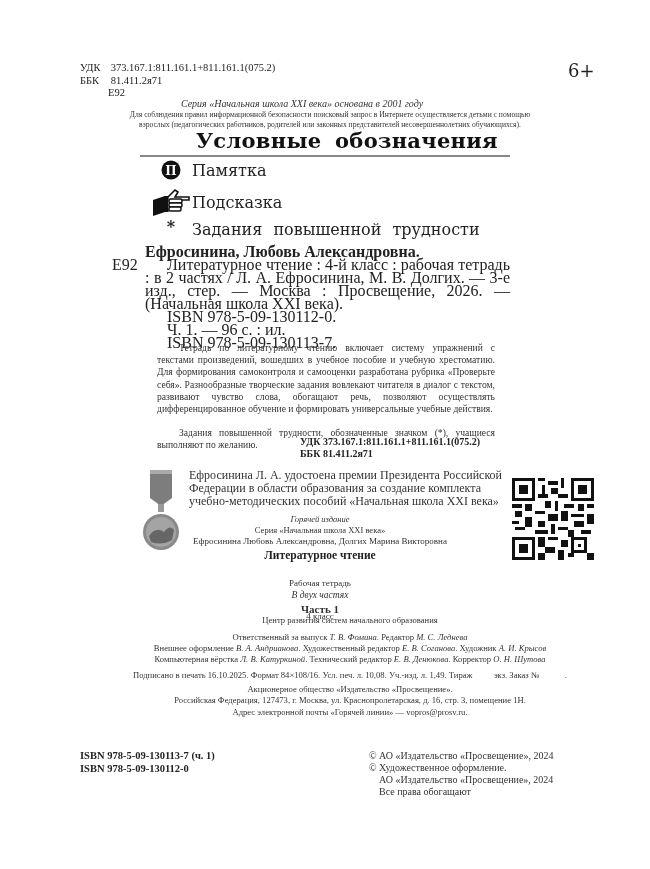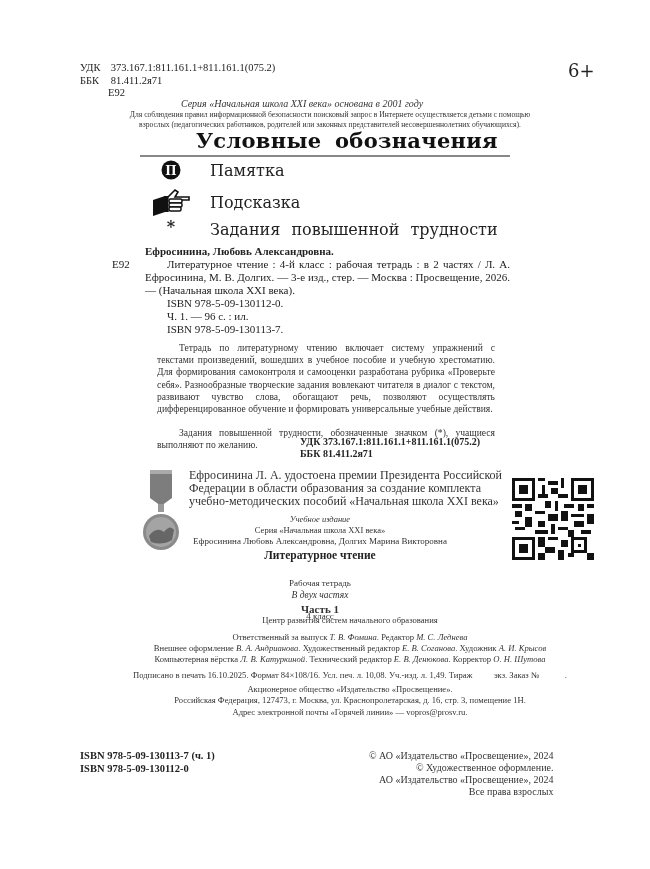--- a/index.html
+++ b/index.html
@@ -10,25 +10,25 @@
   .udk-top .row { white-space: nowrap; }
   .udk-top .lbl { display: inline-block; width: 28px; }
   .udk-top .e92 { padding-left: 28px; }
   .age { left: 568px; top: 60px; font-size: 18px; font-family: "DejaVu Serif", serif; color: #222; }
   .series-note { left: 0; width: 604px; top: 98px; text-align: center; font-size: 10px; font-style: italic; color: #333; font-family: "Liberation Serif", serif; }
   .safety { left: 80px; width: 500px; top: 110px; text-align: center; font-size: 7.6px; line-height: 10px; color: #333; font-family: "Liberation Serif", serif; }
   .legend-title { left: 196px; top: 128px; font-size: 21px; font-weight: bold; color: #111; letter-spacing: 0.3px; font-family: "DejaVu Serif", serif; word-spacing: 6px; }
   .divider { left: 140px; top: 155px; width: 370px; height: 2px; background: #888; }
   .legend-row { left: 150px; font-size: 16px; color: #222; font-family: "DejaVu Serif", serif; display: flex; align-items: center; }
   .legend-row .ic { width: 42px; display: flex; justify-content: center; align-items: center; }
-  .legend-row .txt { margin-left: 18px; }
+  .legend-row .txt { margin-left: 0; }
   .lr1 { top: 160px; }
   .lr2 { top: 186px; }
   .lr3 { top: 220px; word-spacing: 6px; }
-  .bib { left: 80px; top: 245px; width: 430px; font-size: 11px; line-height: 13px; color: #222; font-family: "Liberation Serif", serif; }
+  .bib { left: 80px; top: 245px; width: 430px; font-size: 16px; line-height: 13px; color: #222; font-family: "Liberation Serif", serif; }
   .bib .author { padding-left: 65px; font-weight: bold; }
   .bib .e92 { position: absolute; left: 32px; top: 13px; }
   .bib .body { padding-left: 65px; text-align: justify; }
   .bib .ind { text-indent: 22px; }
   .bib .isbnline { padding-left: 87px; }
   .annot { left: 145px; top: 330px; width: 362px; font-size: 9.6px; line-height: 12.2px; color: #333; text-align: justify; font-family: "Liberation Serif", serif; }
   .annot p { margin: 12px; text-indent: 22px; }
   .udk-bold { left: 300px; top: 436px; font-size: 10px; line-height: 12px; font-weight: bold; color: #222; font-family: "Liberation Serif", serif; }
   .medal { left: 142px; top: 470px; width: 38px; height: 92px; }
   .award { left: 189px; top: 469px; font-size: 12px; line-height: 13px; color: #333; font-family: "Liberation Serif", serif; }
@@ -42,21 +42,21 @@
   .im-kind { top: 578px; font-size: 9px; }
   .im-parts { top: 590px; font-size: 9.5px; font-style: italic; }
   .im-part { top: 603px; font-size: 11px; font-weight: bold; }
   .credits { left: 70px; width: 560px; text-align: center; color: #333; font-family: "Liberation Serif", serif; font-size: 8.6px; line-height: 11px; }
   .cr-center { top: 615px; }
   .cr-lines { top: 632px; }
   .cr-print { top: 670px; }
   .cr-pub { top: 684px; }
   .cr-email { top: 707px; }
   .isbn-foot { left: 80px; top: 749px; font-size: 10.5px; line-height: 13px; font-weight: bold; color: #222; font-family: "Liberation Serif", serif; }
-  .copy { left: 369px; top: 750px; font-size: 10px; line-height: 12px; color: #333; font-family: "Liberation Serif", serif; text-align: right; }
+  .copy { left: 369px; top: 750px; font-size: 10px; line-height: 12px; color: #333; font-family: "Liberation Serif", serif; }
   .copy .ind { padding-left: 10px; }
   .b { font-weight: normal; text-align: right; }
   .i { font-style: italic; }
   .nowrap { white-space: nowrap; }
 </style>
 </head>
 <body>
 
 <div class="abs udk-top">
   <div class="row"><span class="lbl">УДК</span> <span>373.167.1:811.161.1+811.161.1(075.2)</span></div>
@@ -189,21 +189,21 @@
         <rect x="20" y="20" width="1" height="1"></rect>
       <rect x="10" y="21" width="3" height="2"></rect>
         <rect x="14" y="22" width="2" height="3"></rect>
         <rect x="8" y="23" width="2" height="2"></rect>
       <rect x="23" y="23" width="2" height="2"></rect>
         <rect x="17" y="23" width="2" height="1"></rect>
     </g>
   </svg>
 </div>
 
-<div class="abs imprint im-type">Учебное издание</div>
+<div class="abs imprint im-type">Горячей издание</div>
 <div class="abs imprint im-series">Серия «Начальная школа XXI века»</div>
 <div class="abs imprint im-authors">
   <span class="b">Ефросинина</span>
   <span>Любовь Александровна,</span>
   <span class="b">Долгих</span>
   <span>Марина Викторовна</span>
 </div>
 <div class="abs imprint im-title">Литературное чтение</div>
 <div class="abs imprint im-grade">4 класс</div>
 <div class="abs imprint im-kind">Рабочая тетрадь</div>
@@ -232,14 +232,14 @@
 </div>
 
 <div class="abs isbn-foot">
   <div>ISBN 978-5-09-130113-7 (ч. 1)</div>
   <div>ISBN 978-5-09-130112-0</div>
 </div>
 <div class="abs copy">
   <div>© АО «Издательство «Просвещение», 2024</div>
   <div>© Художественное оформление.</div>
   <div class="ind">АО «Издательство «Просвещение», 2024</div>
-  <div class="ind">Все права взрослых</div>
+  <div class="ind">Все права обогащают</div>
 </div>
 
 </body></html>

